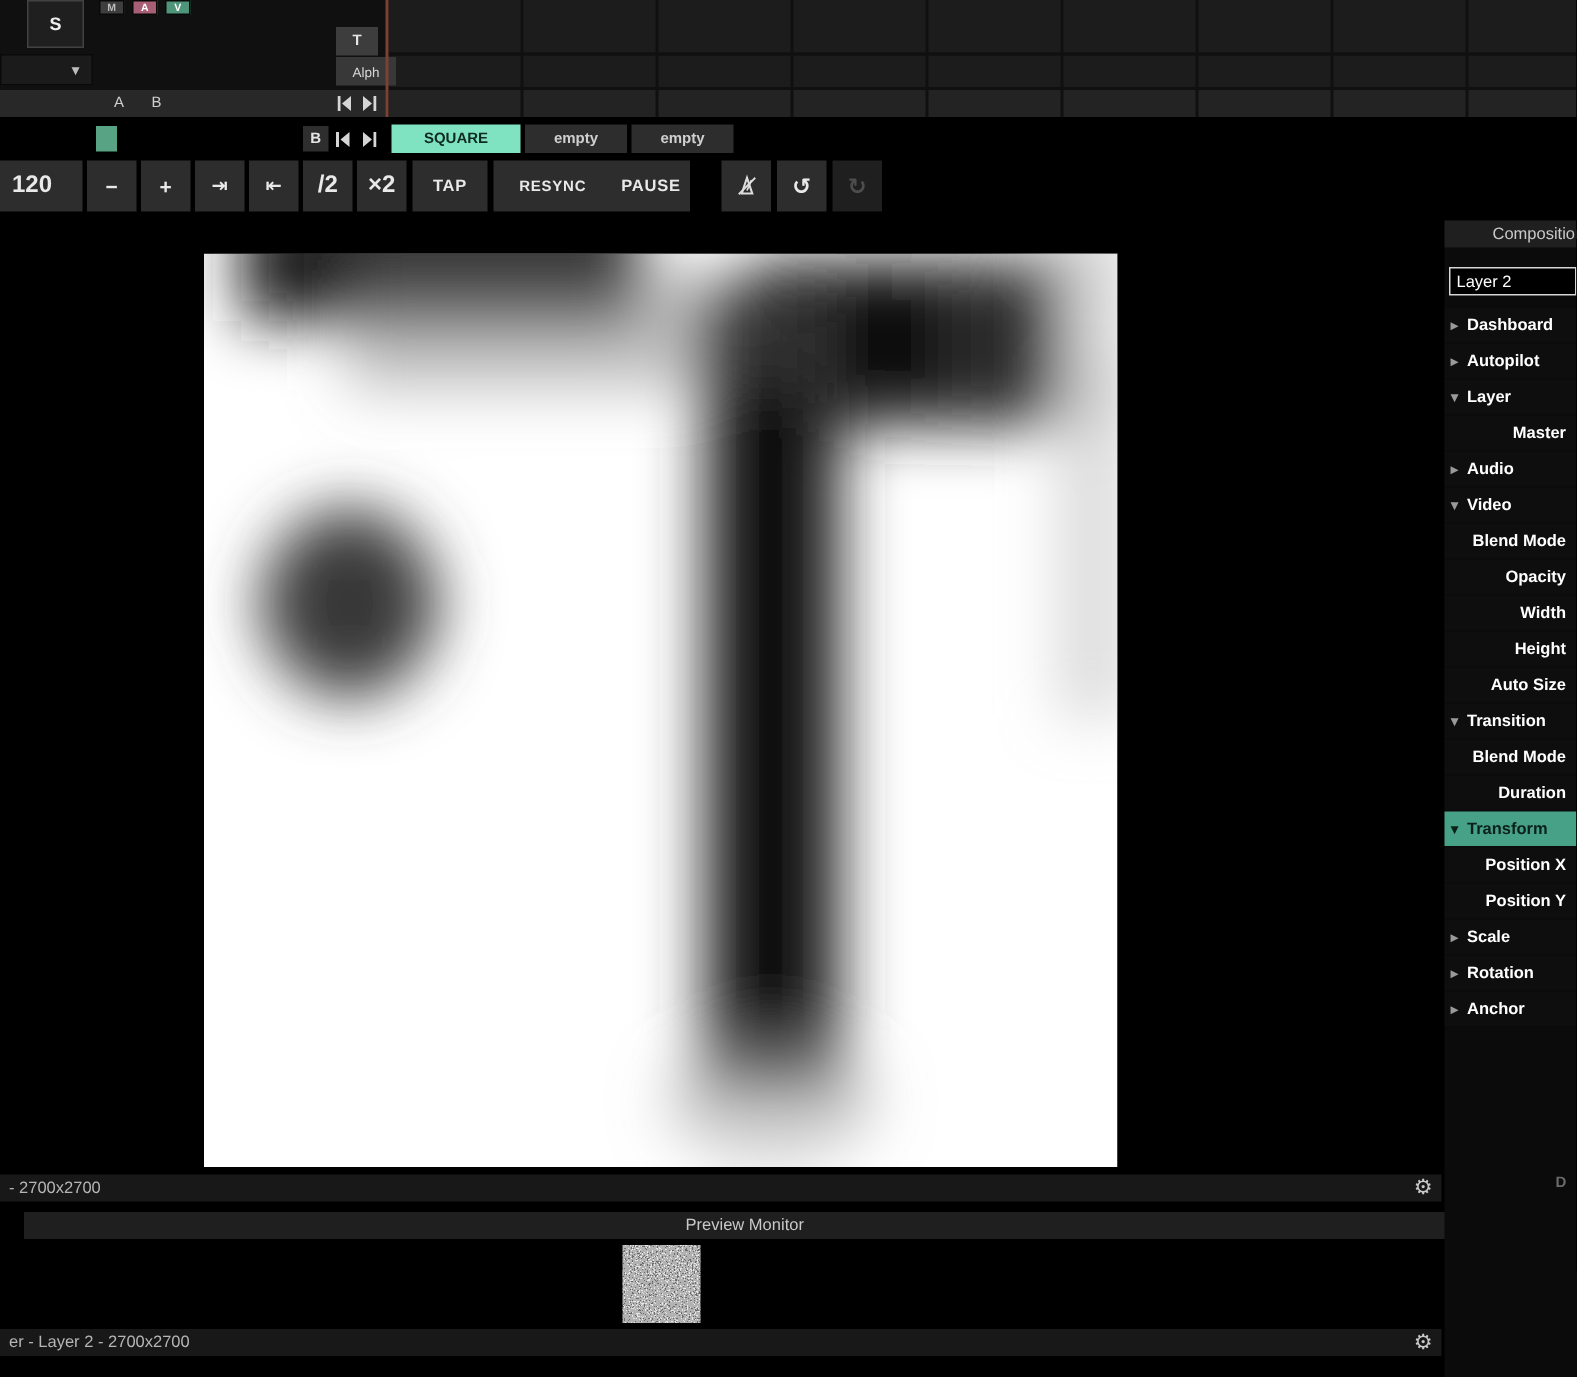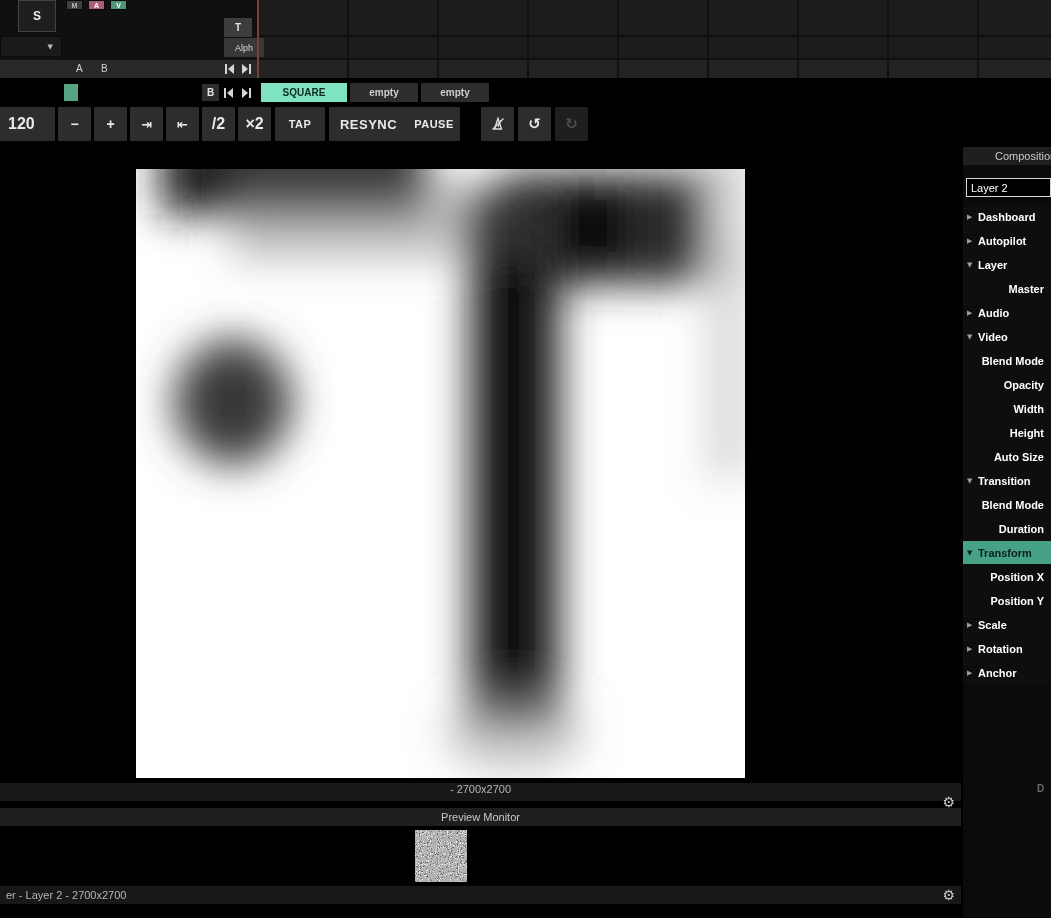--- a/index.html
+++ b/index.html
@@ -145,21 +145,21 @@
   <div class="abs tab" style="left:421px; top:83px; width:68px;">empty</div>
 
   <div class="abs btn" style="left:0; top:107px; width:55px; height:34px; justify-content:flex-start; padding-left:8px;">120</div>
   <div class="abs btn" style="left:58px; top:107px; width:33px; height:34px; font-size:14px;">−</div>
   <div class="abs btn" style="left:94px; top:107px; width:33px; height:34px; font-size:14px;">+</div>
   <div class="abs btn glyph" style="left:130px; top:107px; width:33px; height:34px; font-size:13px;">⇥</div>
   <div class="abs btn glyph" style="left:166px; top:107px; width:33px; height:34px; font-size:13px;">⇤</div>
   <div class="abs btn" style="left:202px; top:107px; width:33px; height:34px;">/2</div>
   <div class="abs btn" style="left:238px; top:107px; width:33px; height:34px;">×2</div>
   <div class="abs btn" style="left:275px; top:107px; width:50px; height:34px; font-size:11px; letter-spacing:.5px;">TAP</div>
-  <div class="abs btn" style="left:329px; top:107px; width:79px; height:34px; font-size:13px; letter-spacing:.5px;">RESYNC</div>
+  <div class="abs btn" style="left:329px; top:107px; width:79px; height:34px; font-size:10px; letter-spacing:.5px;">RESYNC</div>
   <div class="abs btn" style="left:408px; top:107px; width:52px; height:34px; font-size:11px; letter-spacing:.5px;">PAUSE</div>
   <div class="abs btn" style="left:481px; top:107px; width:33px; height:34px;">
     <span>
       <svg width="16" height="16" viewBox="0 0 16 16">
         <path d="M4.5 13 L8 2.5 L11.5 13 Z" fill="none" stroke="#ddd" stroke-width="1.4"></path>
         <line x1="8" y1="11" x2="11" y2="4" stroke="#ddd" stroke-width="1.2"></line>
         <line x1="2.5" y1="13.5" x2="13.5" y2="2.5" stroke="#ddd" stroke-width="1.2"></line>
       </svg>
     </span>
   </div>
@@ -187,26 +187,26 @@
           <rect x="352" y="90" width="52" height="420" fill="#000000"></rect>
           <ellipse cx="97" cy="233" rx="60" ry="64" fill="#4a4a4a"></ellipse>
           <rect x="90" y="175" width="14" height="115" fill="#000000" opacity="0.7"></rect>
           <rect x="48" y="226" width="98" height="14" fill="#000000" opacity="0.7"></rect>
           <ellipse cx="378" cy="565" rx="70" ry="40" fill="#999999" opacity="0.5"></ellipse>
         </g>
       </svg>
     </div>
   </div>
 
-  <div class="abs statusbar" style="left:0; top:783px; width:961px; height:18px;flex-direction:column;">
+  <div class="abs statusbar" style="left:0; top:783px; width:961px; height:18px;">
     <span>- 2700x2700</span>
     <span class="gear">⚙</span>
   </div>
 
-  <div class="abs hdrbar" style="left:0; top:808px; width:961px; height:18px;">
+  <div class="abs hdrbar" style="left:16px; top:808px; width:961px; height:18px;">
     <span>Preview Monitor</span>
   </div>
 
   <div class="abs" style="left:0; top:826px; width:961px; height:60px; background:#000;">
     <div class="abs" style="left:415px; top:4px; width:52px; height:52px;">
       <svg width="52" height="52" viewBox="0 0 52 52">
         <defs>
           <filter id="tvnoise" x="0" y="0" width="100%" height="100%">
             <feTurbulence type="fractalNoise" baseFrequency="0.9" numOctaves="2" seed="7"></feTurbulence>
             <feColorMatrix type="saturate" values="0"></feColorMatrix>

